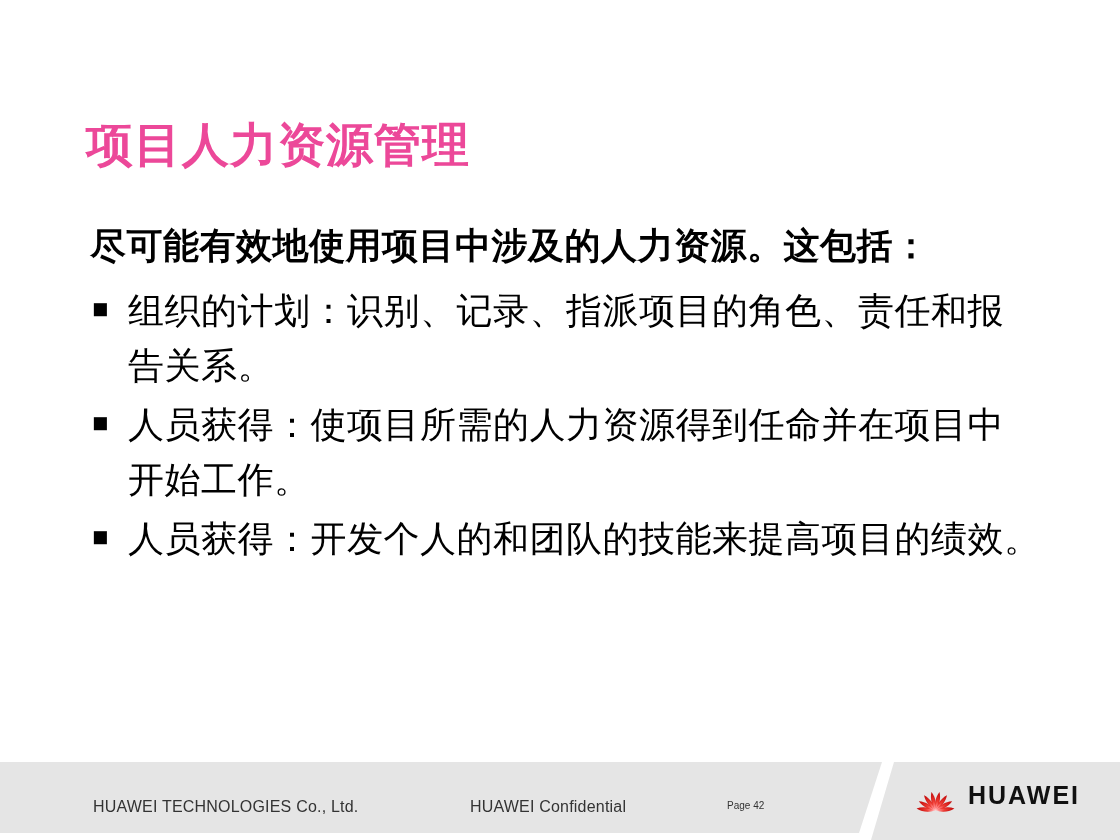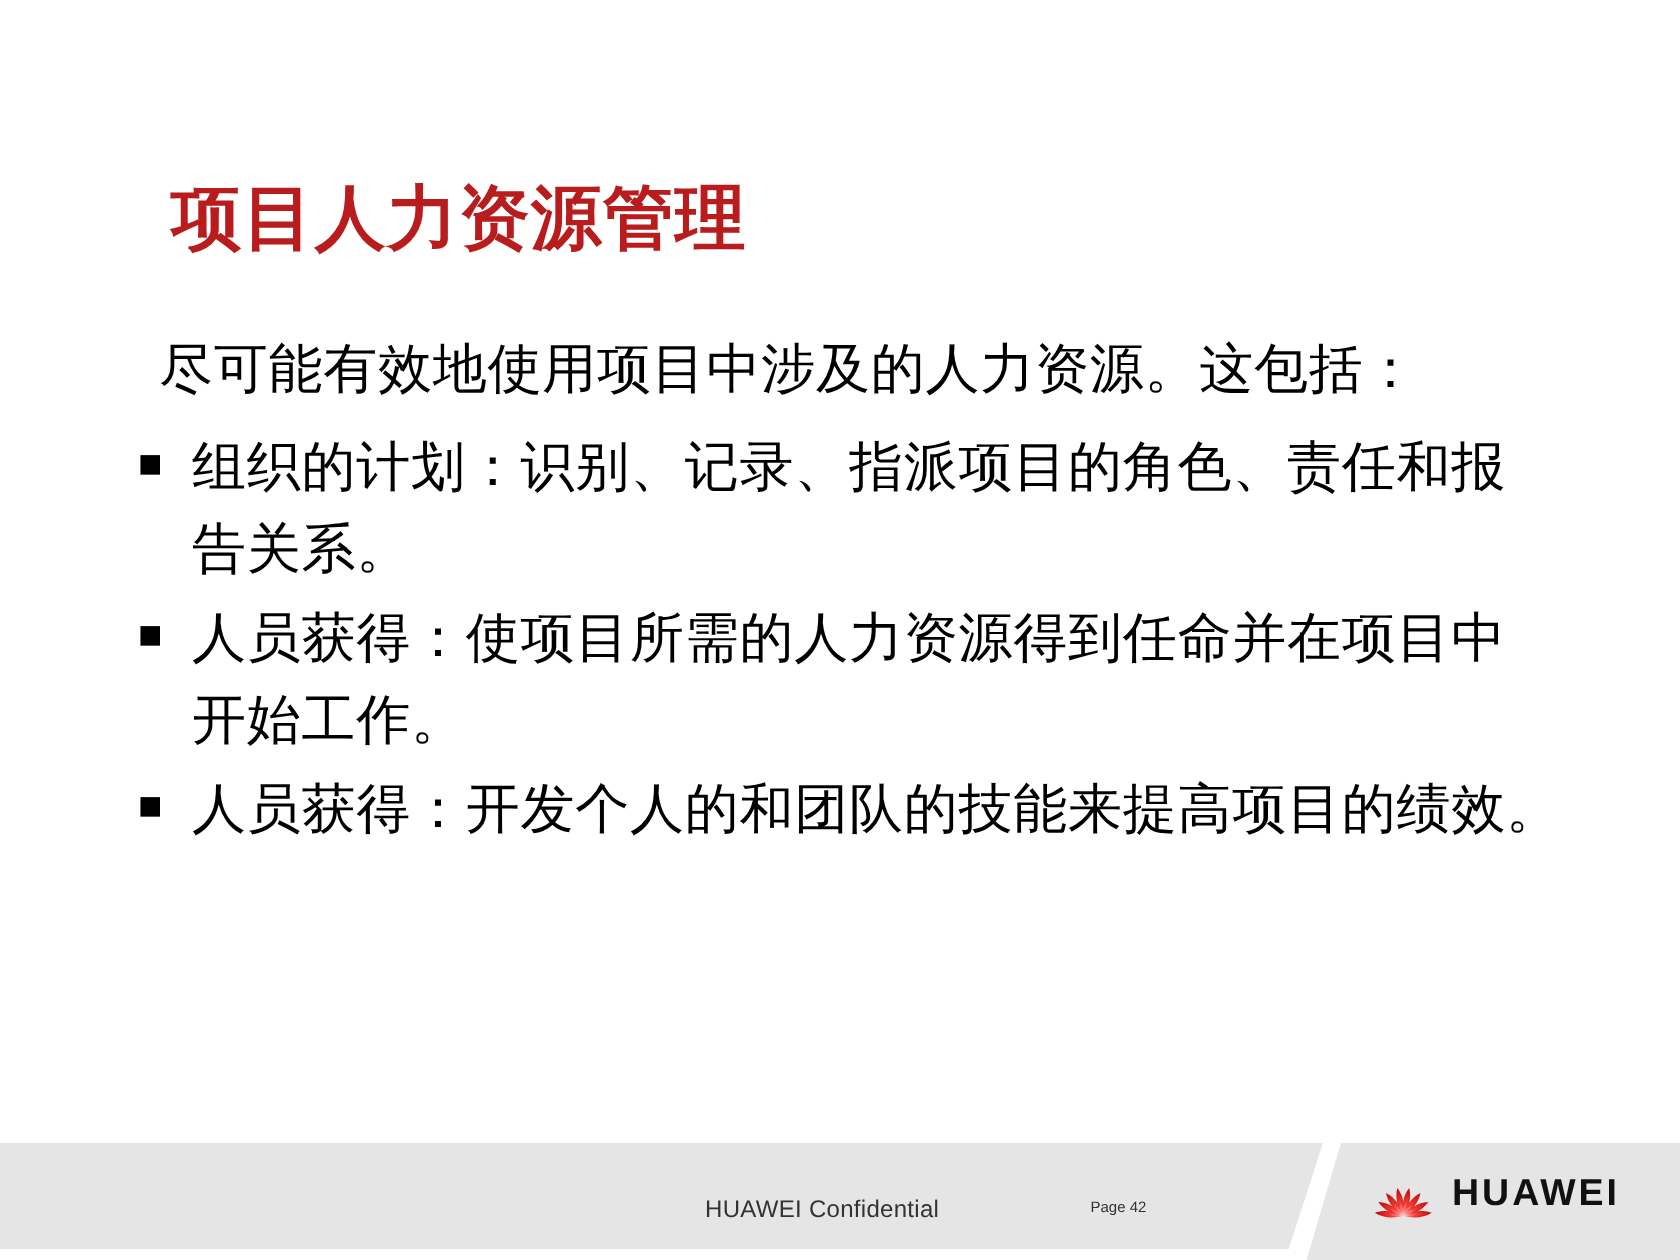--- a/index.html
+++ b/index.html
@@ -12,35 +12,34 @@
     margin:0 auto;
   }
   
   .title{
     position:absolute;
     left:86px;top:88px;
     font-size:47px;
     font-weight:700;
     letter-spacing:1px;
     line-height:1.1;
-    color:#b91c1c;
+    color:#ec4899;
     white-space:nowrap;
-    margin-left:28px;
   }
   
   .body{
     position:absolute;
     left:90px;top:218px;
     width:980px;
     color:#000;
     font-size:36px;
     letter-spacing:0.5px;
     line-height:55px;
   }
-  .intro{margin:0 0 10px 16px;white-space:pre-wrap;}
+  .intro{margin:0 0 10px 0;white-space:pre-wrap;font-weight:bold;}
   .bullets{list-style:none;margin:0;padding:0;}
   .bullets li{
     position:relative;
     padding-left:38px;
     margin:0 0 4px 0;
   }
   .bullet-mark{
     position:absolute;
     left:2px;top:13px;
     font-size:27px;
@@ -107,20 +106,21 @@
       <li>
         <span class="bullet-mark">■</span>
         <span class="bullet-text">人员获得：开发个人的和团队的技能来提高项目的绩效。</span>
       </li>
     </ul>
   </div>
 
   <div class="footer-band-left"></div>
   <div class="footer-band-right"></div>
 
+  <span class="footer-company">HUAWEI TECHNOLOGIES Co., Ltd.</span>
 
   <span class="footer-confidential">HUAWEI Confidential</span>
 
   <span class="footer-page">Page 42</span>
 
   <div class="logo">
     <svg class="logo-flower" viewBox="-14 0 148 86" xmlns="http://www.w3.org/2000/svg" aria-hidden="true">
       <defs>
         <radialGradient id="hw-red" cx="50%" cy="98%" r="95%">
           <stop offset="0%" stop-color="#FFD6D6"></stop>

